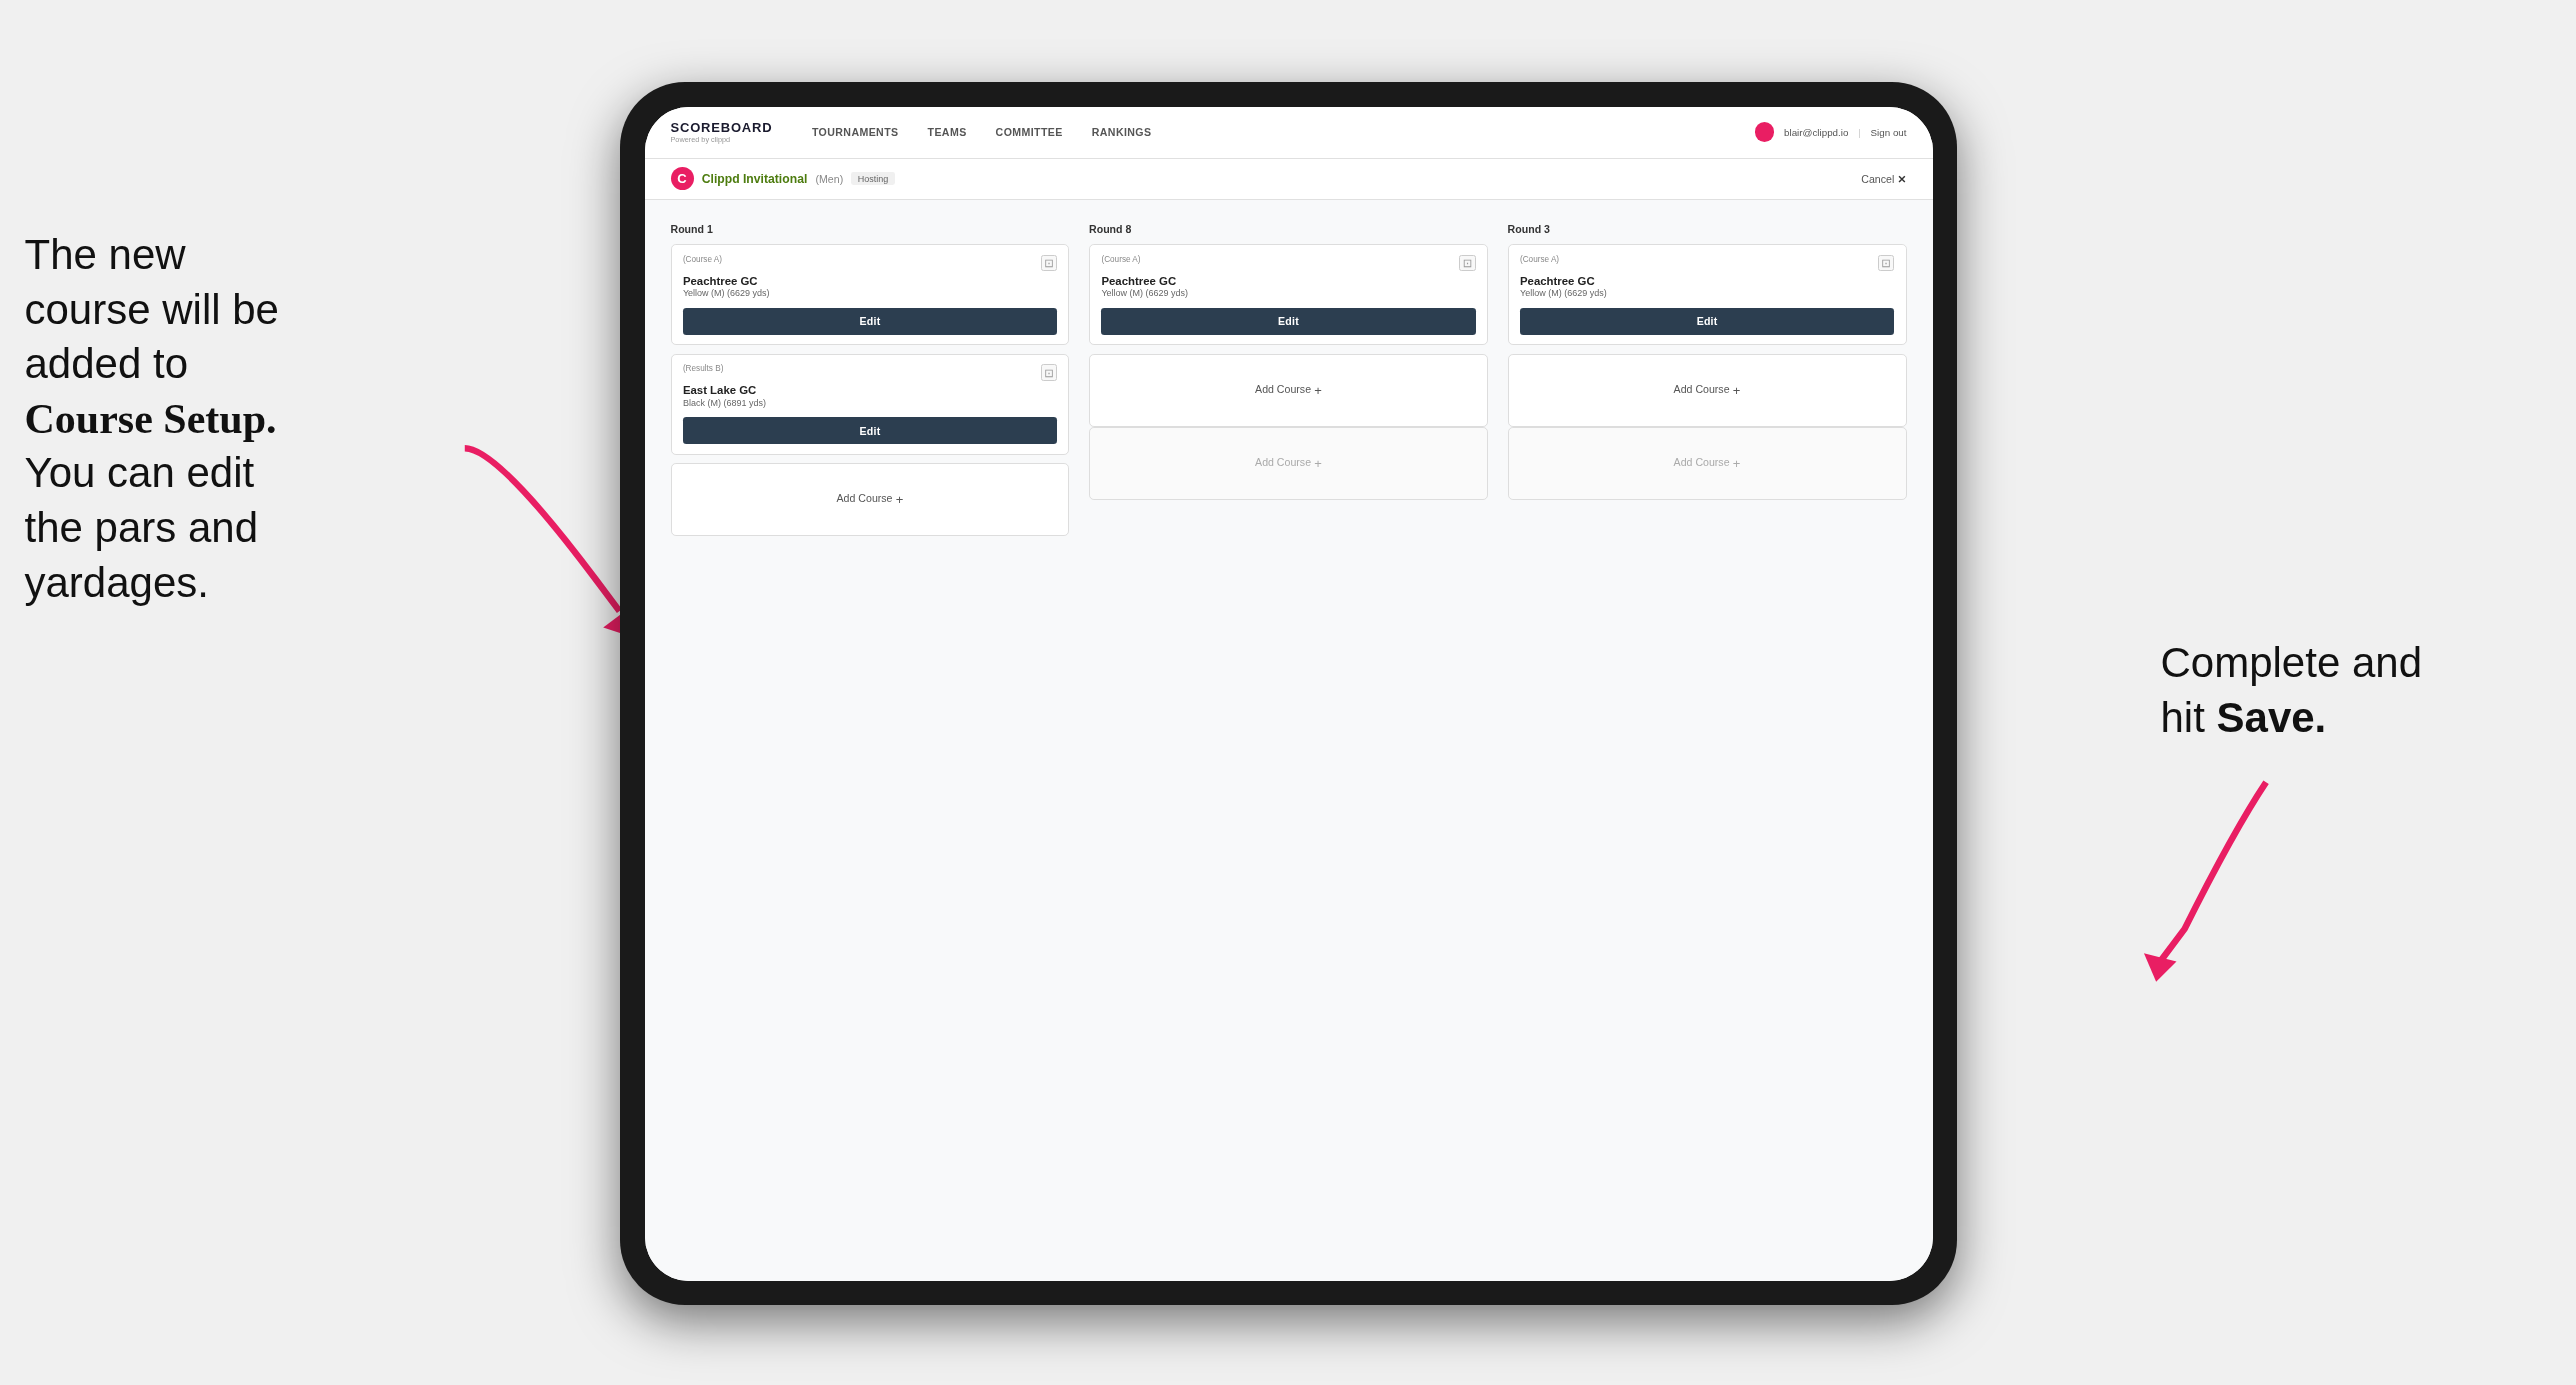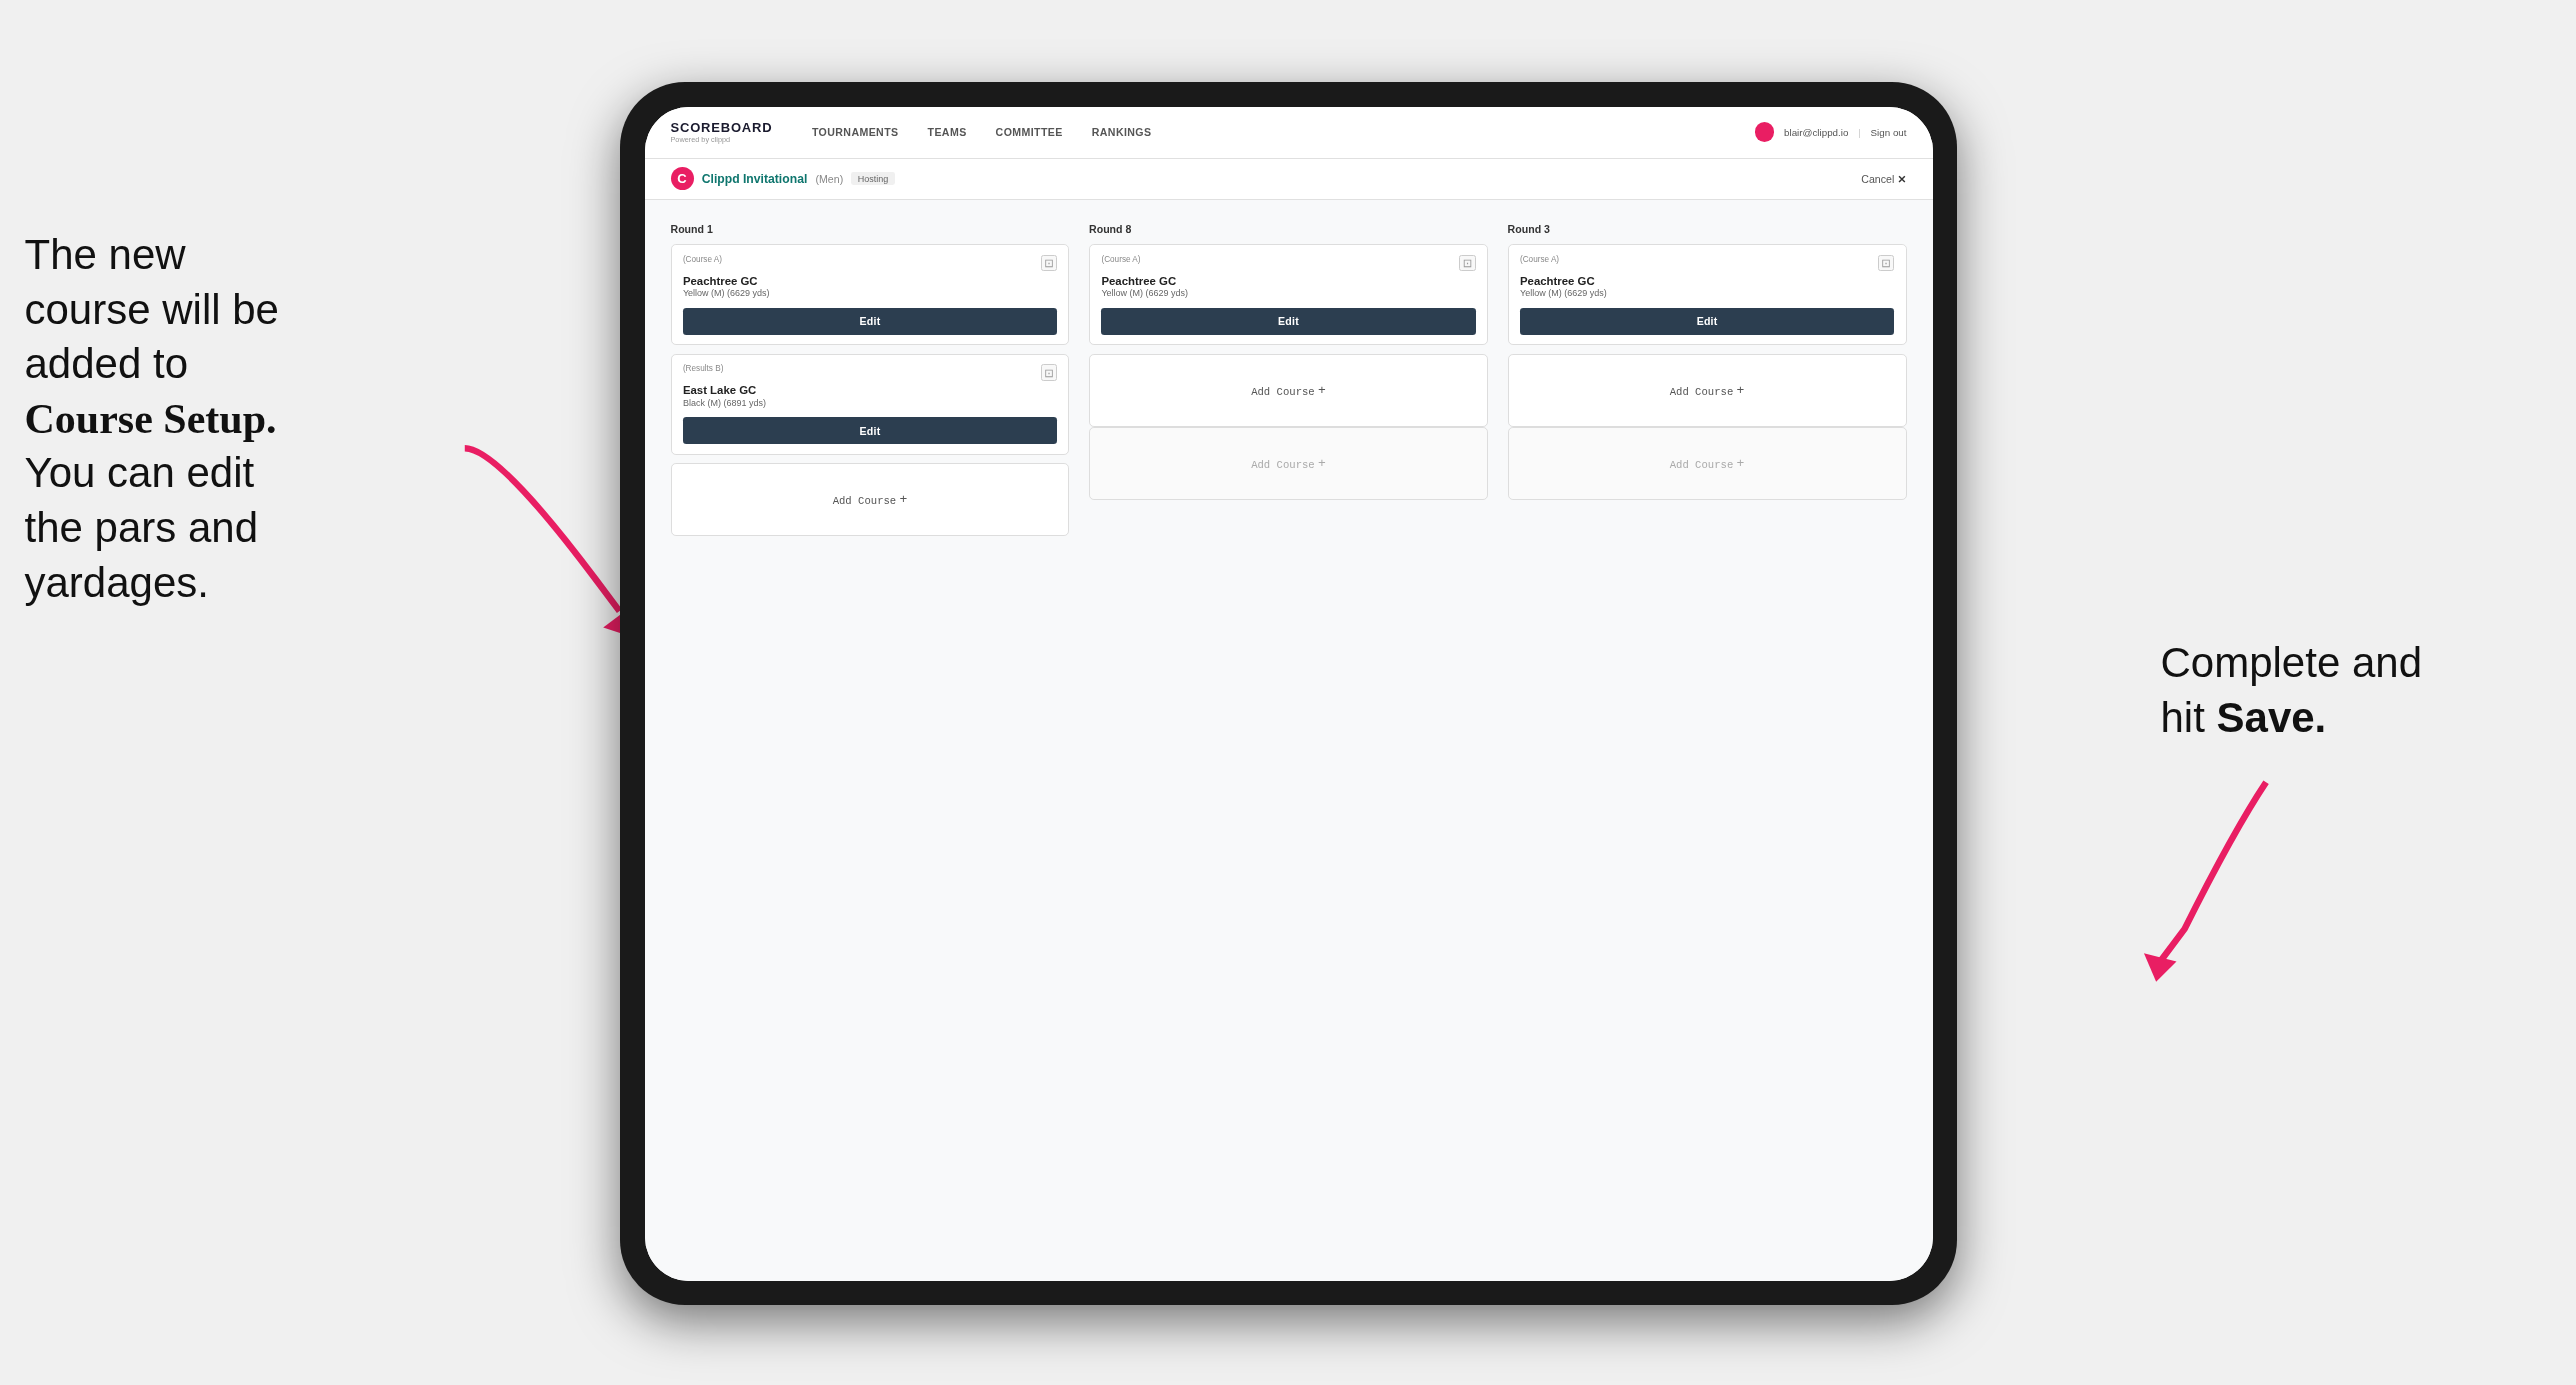--- a/index.html
+++ b/index.html
@@ -165,21 +165,21 @@
       display: flex;
       align-items: center;
       justify-content: center;
       color: white;
       font-weight: 900;
       font-size: 13px;
     }
     .tournament-name {
       font-size: 12.2px;
       font-weight: 600;
-      color: #0f766e;
+      color: #4d7c0f;
     }
     .tournament-type {
       font-size: 10.6px;
       color: #888;
     }
     .hosting-badge {
       font-size: 9px;
       color: #666;
       background: #f0f0f0;
       padding: 1.6px 6.5px;
@@ -332,23 +332,22 @@
 
     .add-course-card.disabled {
       background: #fafafa;
       cursor: not-allowed;
     }
 
     .add-course-text {
       font-size: 10.6px;
       color: #aaa;
       display: flex;
-      align-items: flex-end;
+      align-items: flex-start;
       gap: 3.3px;
-      font-family: Liberation Mono, monospace;
     }
     .add-course-text.active {
       color: #555;
     }
     .add-course-text .plus {
       font-size: 13px;
       font-weight: 300;
     }
   </style>
 </head>

